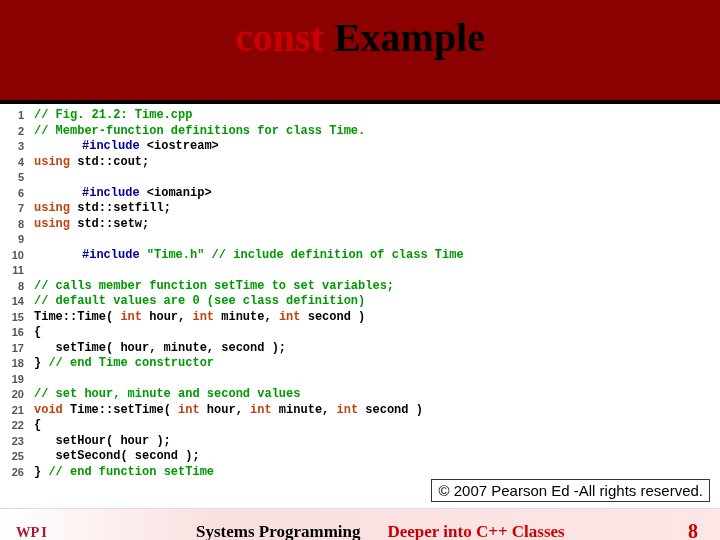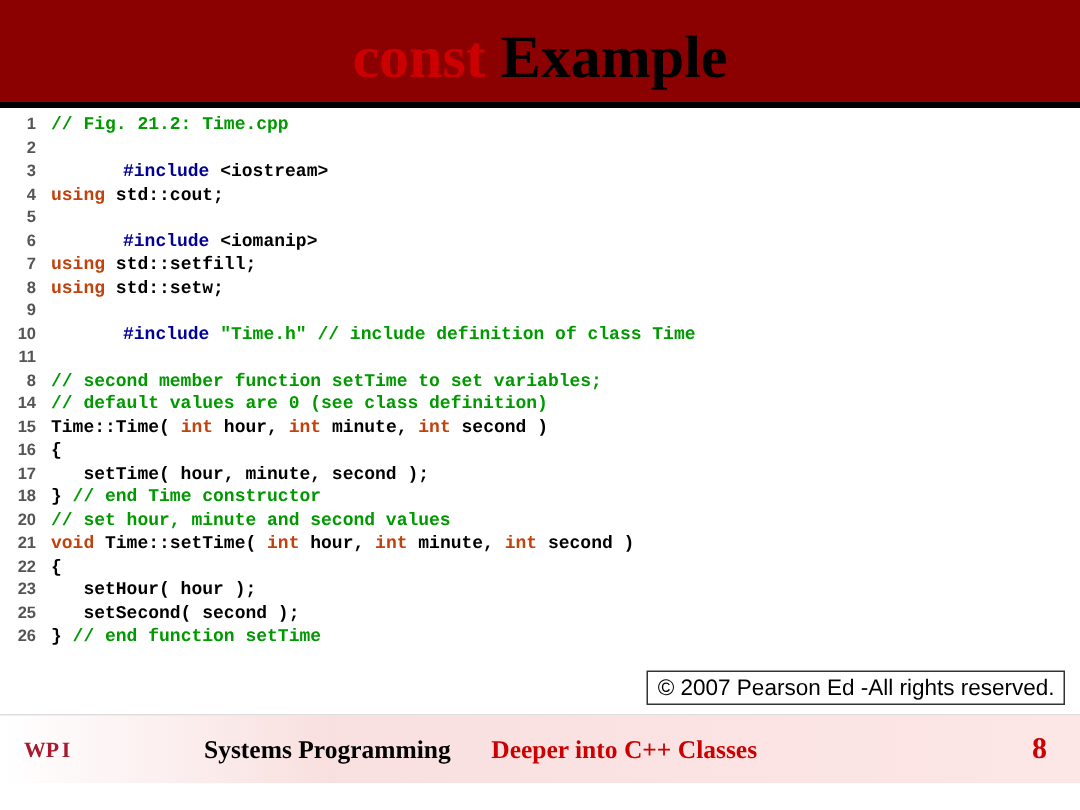--- a/index.html
+++ b/index.html
@@ -1,52 +1,53 @@
 <!DOCTYPE html>
 <html><head>
 <meta charset="utf-8">
 <style>
   * { margin: 0; padding: 0; box-sizing: border-box; }
   body { width: 720px; height: 540px; background: #fff; font-family: Arial, sans-serif; overflow: hidden; }
-  .header { background: #8b0000; height: 72px; border-bottom: 4px solid #000; position: relative; }
+  .header { background: #8b0000; height: 104px; border-bottom: 4px solid #000; position: relative; }
   .title { font-family: "Comic Sans MS", cursive; font-weight: bold; font-size: 40px; color: #000; text-align: center; padding-top: 14px; letter-spacing: 0; }
   .title .kw { color: #c00; }
   .code-area { background: #fff; padding: 4px 0 0 0; font-family: "Courier New", monospace; font-size: 12px; line-height: 15.5px; position: relative; height: 404px; }
   .code-line { display: flex; }
   .ln { width: 34px; text-align: right; padding-right: 10px; color: #555; font-family: Arial, sans-serif; font-size: 11px; font-weight: bold; }
   .code { white-space: pre; }
   .cm { color: #090; font-weight: bold; }
   .pp { color: #009; font-weight: bold; margin-left: 48px; }
   .kw2 { color: #c2410c; font-weight: bold; }
   .st { color: #090; font-weight: bold; }
   .plain { color: #000; font-weight: bold; }
   .copyright { position: absolute; right: 10px; bottom: 6px; border: 1px solid #333; padding: 3px 6px; font-family: Arial, sans-serif; font-size: 15px; background: #fff; }
   .footer { height: 46px; background: linear-gradient(to right, #fff 0, #f9e0e0 30%, #fde6e6 100%); display: flex; align-items: center; padding: 0 14px; border-top: 1px solid #ddd; }
   .logo { width: 62px; height: 30px; display: flex; align-items: center; justify-content: center; }
   .logo svg { width: 58px; height: 28px; }
-  .f1 { font-family: "Comic Sans MS", cursive; font-weight: bold; font-size: 17px; margin-left: 60px; color: #000; }
+  .f1 { font-family: "Comic Sans MS", cursive; font-weight: bold; font-size: 17px; margin-left: 120px; color: #000; }
   .f2 { font-family: "Comic Sans MS", cursive; font-weight: bold; font-size: 17px; margin-left: 27px; color: #c00; }
   .pageno { margin-left: auto; font-family: "Comic Sans MS", cursive; font-weight: bold; font-size: 20px; color: #c00; margin-right: 8px; }
 </style>
 </head>
 <body>
 
 <div class="header">
   <div class="title">
     <span class="kw">const</span><span> Example</span>
   </div>
 </div>
 
 <div class="code-area" id="code-area">
   <div class="code-line">
       <span class="ln">1</span>
       <span class="code"><span class="cm">// Fig. 21.2: Time.cpp</span></span>
     </div>
     <div class="code-line">
       <span class="ln">2</span>
+      <span class="code"><span class="cm">// Member-function definitions for class Time.</span></span>
     </div>
     <div class="code-line">
       <span class="ln">3</span>
       <span class="code"><span class="pp">#include </span><span class="plain">&lt;iostream&gt;</span></span>
     </div>
     <div class="code-line">
       <span class="ln">4</span>
       <span class="code"><span class="kw2">using </span><span class="plain">std::cout;</span></span>
     </div>
     <div class="code-line">
@@ -72,41 +73,45 @@
     <div class="code-line">
       <span class="ln">10</span>
       <span class="code"><span class="pp">#include </span><span class="st">"Time.h"</span><span class="cm"> // include definition of class Time</span></span>
     </div>
     <div class="code-line">
       <span class="ln">11</span>
       <span class="code"></span>
     </div>
     <div class="code-line">
       <span class="ln">8</span>
-      <span class="code"><span class="cm">// second member function setTime to set variables;</span></span>
+      <span class="code"><span class="cm">// calls member function setTime to set variables;</span></span>
     </div>
     <div class="code-line">
       <span class="ln">14</span>
       <span class="code"><span class="cm">// default values are 0 (see class definition)</span></span>
     </div>
     <div class="code-line">
       <span class="ln">15</span>
       <span class="code"><span class="plain">Time::Time( </span><span class="kw2">int</span><span class="plain"> hour, </span><span class="kw2">int</span><span class="plain"> minute, </span><span class="kw2">int</span><span class="plain"> second )</span></span>
     </div>
     <div class="code-line">
       <span class="ln">16</span>
       <span class="code"><span class="plain">{</span></span>
     </div>
     <div class="code-line">
       <span class="ln">17</span>
       <span class="code"><span class="plain">   setTime( hour, minute, second );</span></span>
     </div>
     <div class="code-line">
       <span class="ln">18</span>
       <span class="code"><span class="plain">} </span><span class="cm">// end Time constructor</span></span>
+    </div>
+    <div class="code-line">
+      <span class="ln">19</span>
+      <span class="code"></span>
     </div>
     <div class="code-line">
       <span class="ln">20</span>
       <span class="code"><span class="cm">// set hour, minute and second values</span></span>
     </div>
     <div class="code-line">
       <span class="ln">21</span>
       <span class="code"><span class="kw2">void</span><span class="plain"> Time::setTime( </span><span class="kw2">int</span><span class="plain"> hour, </span><span class="kw2">int</span><span class="plain"> minute, </span><span class="kw2">int</span><span class="plain"> second )</span></span>
     </div>
     <div class="code-line">

